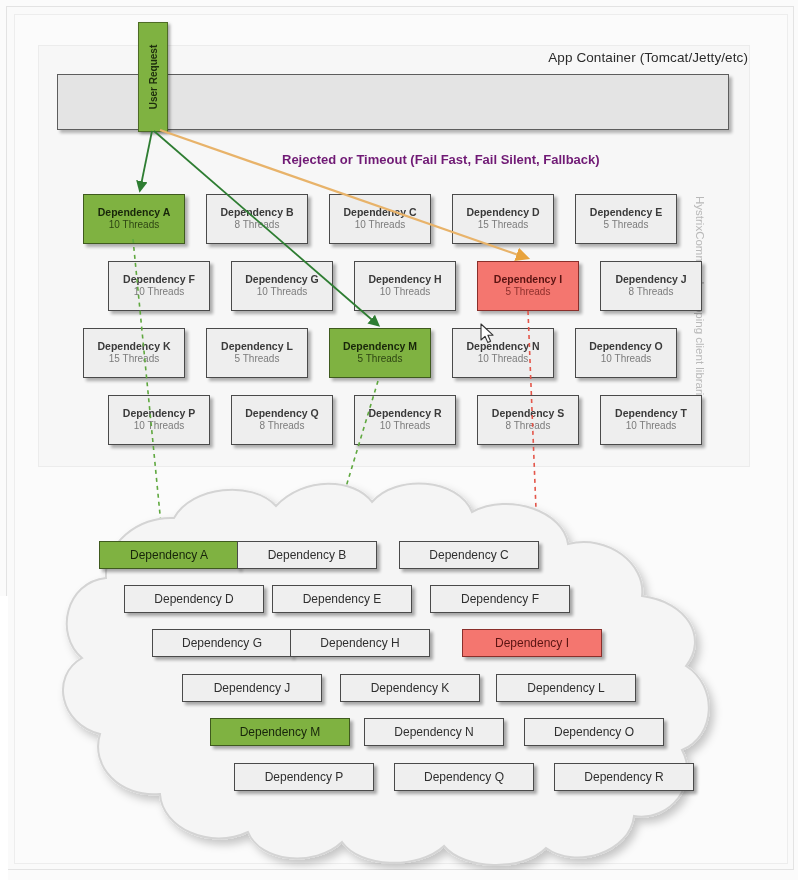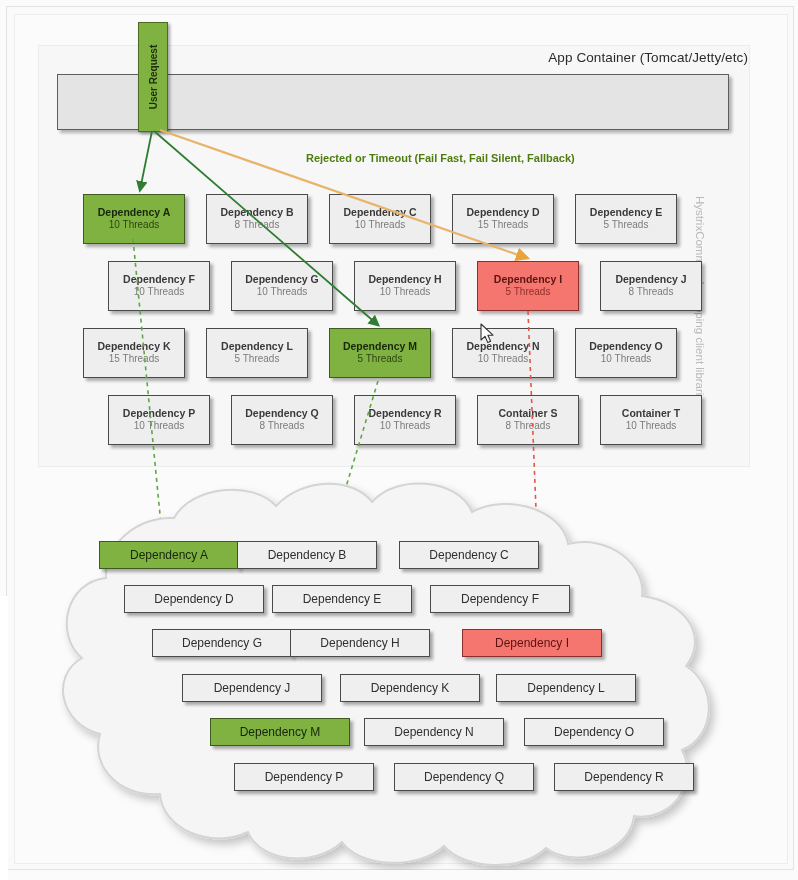--- a/index.html
+++ b/index.html
@@ -29,22 +29,22 @@
 
   
   .user-req{position:absolute;left:138px;top:22px;width:28px;height:108px;
             background:#7fb241;border:1.5px solid #4d6b25;
             box-shadow:2px 2px 3px rgba(0,0,0,.35);}
   .user-req span{position:absolute;left:50%;top:50%;
             transform:translate(-50%,-50%) rotate(-90deg);
             white-space:nowrap;font-size:10px;font-weight:bold;color:#1e2d0d;}
 
   
-  .rejected{position:absolute;left:306px;top:152px;width:400px;
-            font-size:11px;font-weight:bold;color:#4d7c0f;white-space:nowrap;}
+  .rejected{position:absolute;left:282px;top:152px;width:400px;
+            font-size:13px;font-weight:bold;color:#701a75;white-space:nowrap;}
 
   
   .hystrix-cap{position:absolute;left:706px;top:196px;width:250px;
                transform-origin:0 0;transform:rotate(90deg);
                font-size:11.5px;color:#b9b9b9;white-space:nowrap;}
 
   
   .dep{position:absolute;width:100px;height:48px;border:1.6px solid #4a4a4a;
        background:#eeeeee;box-shadow:3px 3px 3px rgba(0,0,0,.3);
        display:flex;flex-direction:column;align-items:center;justify-content:center;}
@@ -160,25 +160,25 @@
       </div>
       <div class="dep" style="left: 231px; top: 395px;">
         <div class="nm">Dependency Q</div>
         <div class="th">8 Threads</div>
       </div>
       <div class="dep" style="left: 354px; top: 395px;">
         <div class="nm">Dependency R</div>
         <div class="th">10 Threads</div>
       </div>
       <div class="dep" style="left: 477px; top: 395px;">
-        <div class="nm">Container S</div>
+        <div class="nm">Dependency S</div>
         <div class="th">8 Threads</div>
       </div>
       <div class="dep" style="left: 600px; top: 395px;">
-        <div class="nm">Container T</div>
+        <div class="nm">Dependency T</div>
         <div class="th">10 Threads</div>
       </div>
     </div>
 
   <svg class="layer">
     <defs>
       <marker id="agr" markerWidth="7" markerHeight="7" refX="5" refY="3.2" orient="auto">
           <path d="M0,0 L6.5,3.2 L0,6.4 z" fill="#2e7d32"></path>
         </marker>
       <marker id="aor" markerWidth="7" markerHeight="7" refX="5" refY="3.2" orient="auto">

